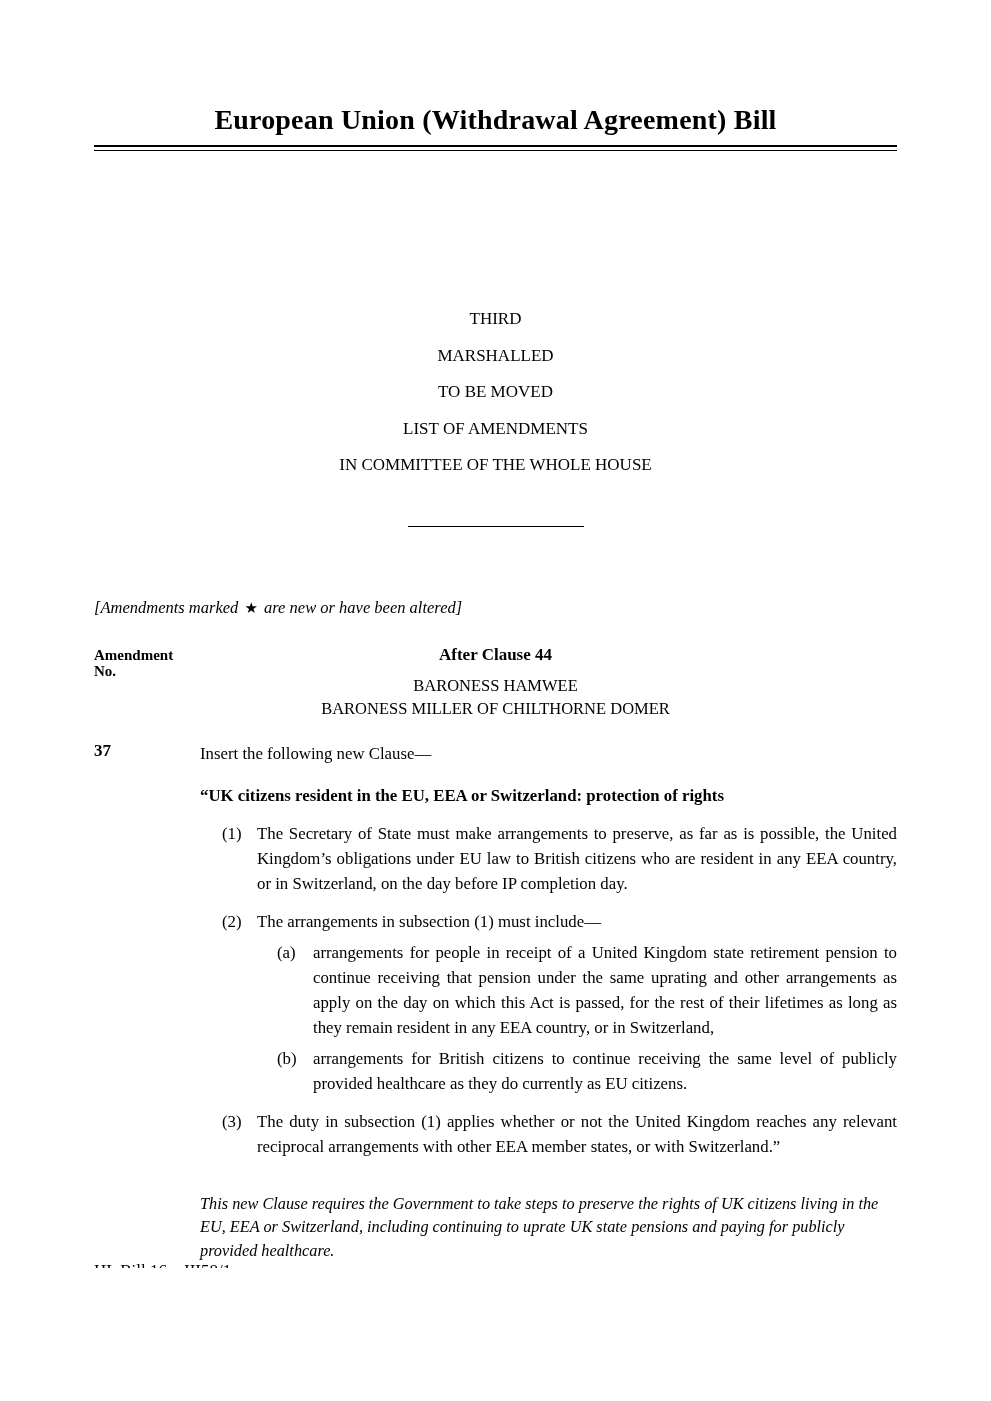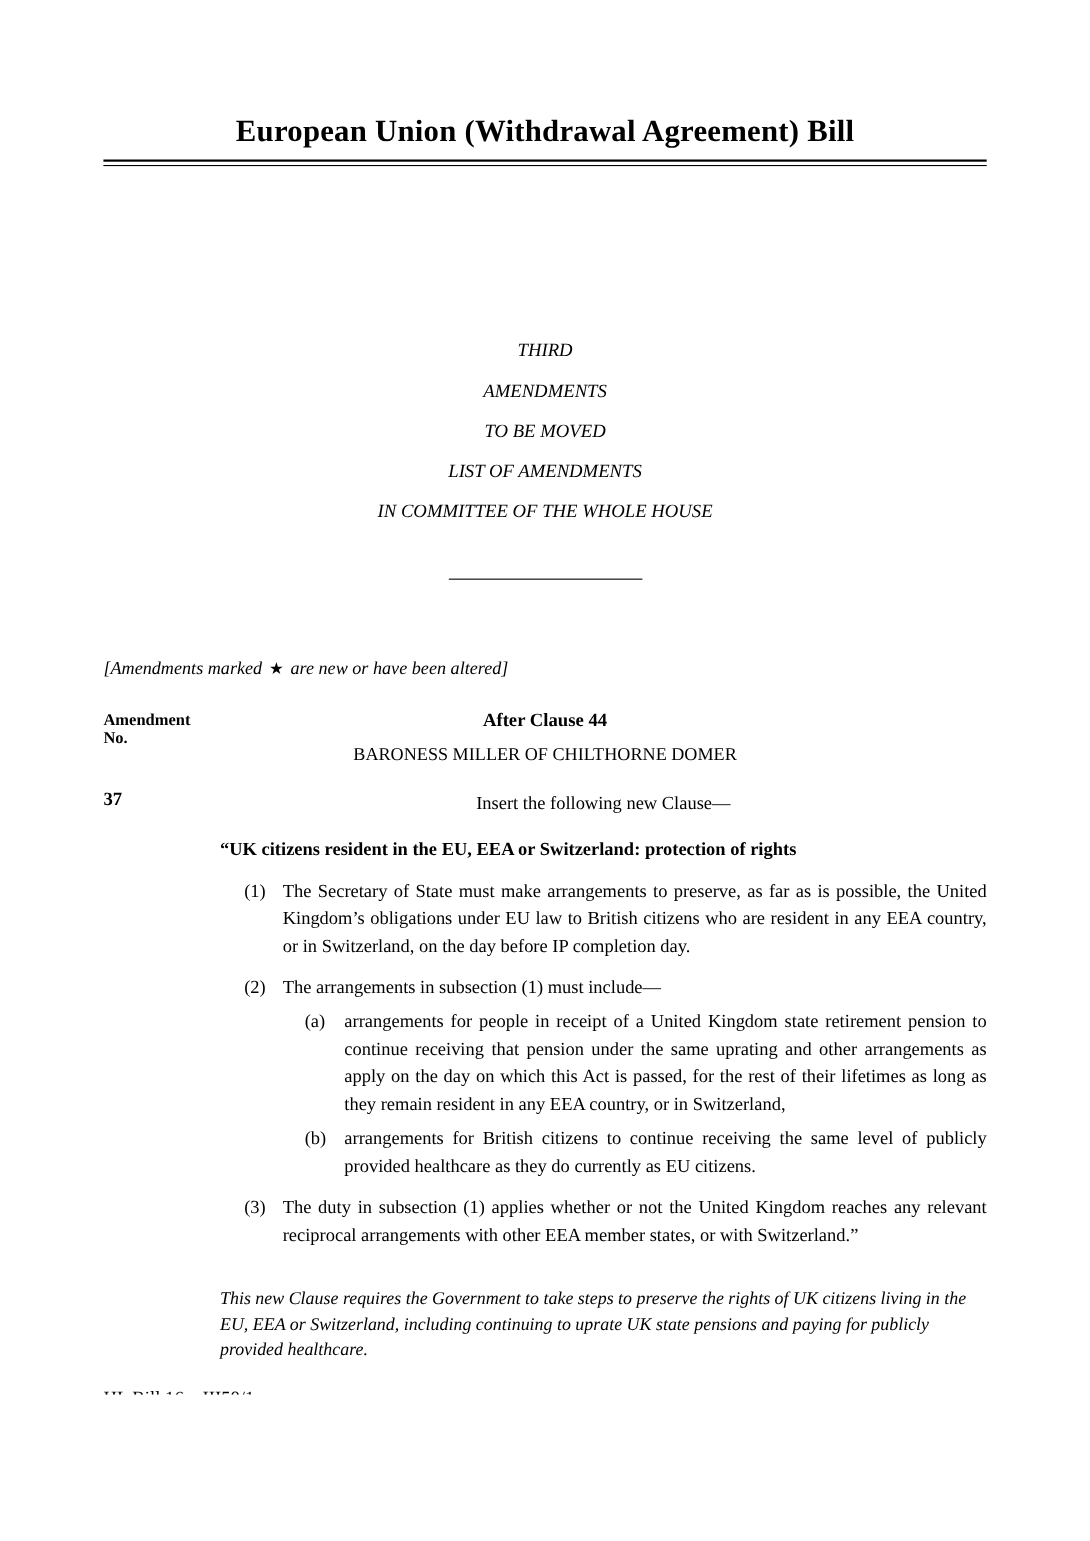--- a/index.html
+++ b/index.html
@@ -30,21 +30,21 @@
     height: 6px;
     border-top: 2.5px solid #000;
     border-bottom: 1.2px solid #000;
   }
 
   .heading-block {
     margin-top: 150px;
     text-align: center;
     font-size: 17px;
   }
-  .heading-block .hline { line-height: 36.5px; font-style: italic; }
+  .heading-block .hline { line-height: 36.5px; }
 
   .center-divider {
     width: 176px;
     border-top: 1.3px solid #000;
     margin: 42px auto 0 auto;
   }
 
   .marked-note {
     margin-top: 71px;
     font-size: 16.5px;
@@ -69,21 +69,21 @@
   .sponsors { margin-top: 9px; text-align: center; font-size: 16.5px; }
   .sponsors .sponsor { line-height: 23.5px; }
 
   .amendment-row { position: relative; margin-top: 20px; }
   .amendment-number {
     position: absolute;
     left: 0; top: 0;
     font-size: 17px;
     font-weight: bold;
   }
-  .instruction { margin-left: 106px; font-size: 16.8px; line-height: 25px; text-align: center; }
+  .instruction { margin-left: 106px; font-size: 16.8px; line-height: 25px; }
 
   .clause-title {
     margin-left: 106px;
     margin-top: 17px;
     font-size: 16.8px;
     font-weight: bold;
     line-height: 25px;
   }
 
   .clause {
@@ -135,39 +135,40 @@
 <body>
 
 <div class="page">
   <div class="content">
 
     <h1 class="bill-title">European Union (Withdrawal Agreement) Bill</h1>
     <div class="title-rule"></div>
 
     <div class="heading-block">
       <div class="hline">THIRD</div>
-      <div class="hline">AMENDMENTS</div>
+      <div class="hline">MARSHALLED</div>
       <div class="hline">TO BE MOVED</div>
       <div class="hline">LIST OF AMENDMENTS</div>
       <div class="hline">IN COMMITTEE OF THE WHOLE HOUSE</div>
     </div>
 
     <div class="center-divider"></div>
 
     <div class="marked-note"><span class="it">[Amendments marked </span><span class="star">★</span><span class="it"> are new or have been altered]</span></div>
 
     <div class="section-row">
       <div class="amendment-no-label">
         <div>Amendment</div>
         <div>No.</div>
       </div>
       <div class="section-heading">After Clause 44</div>
     </div>
 
     <div class="sponsors">
+      <div class="sponsor">BARONESS HAMWEE</div>
       <div class="sponsor">BARONESS MILLER OF CHILTHORNE DOMER</div>
     </div>
 
     <div class="amendment-row">
       <span class="amendment-number">37</span>
       <div class="instruction">Insert the following new Clause—</div>
     </div>
 
     <div class="clause-title">“UK citizens resident in the EU, EEA or Switzerland: protection of rights</div>
 

